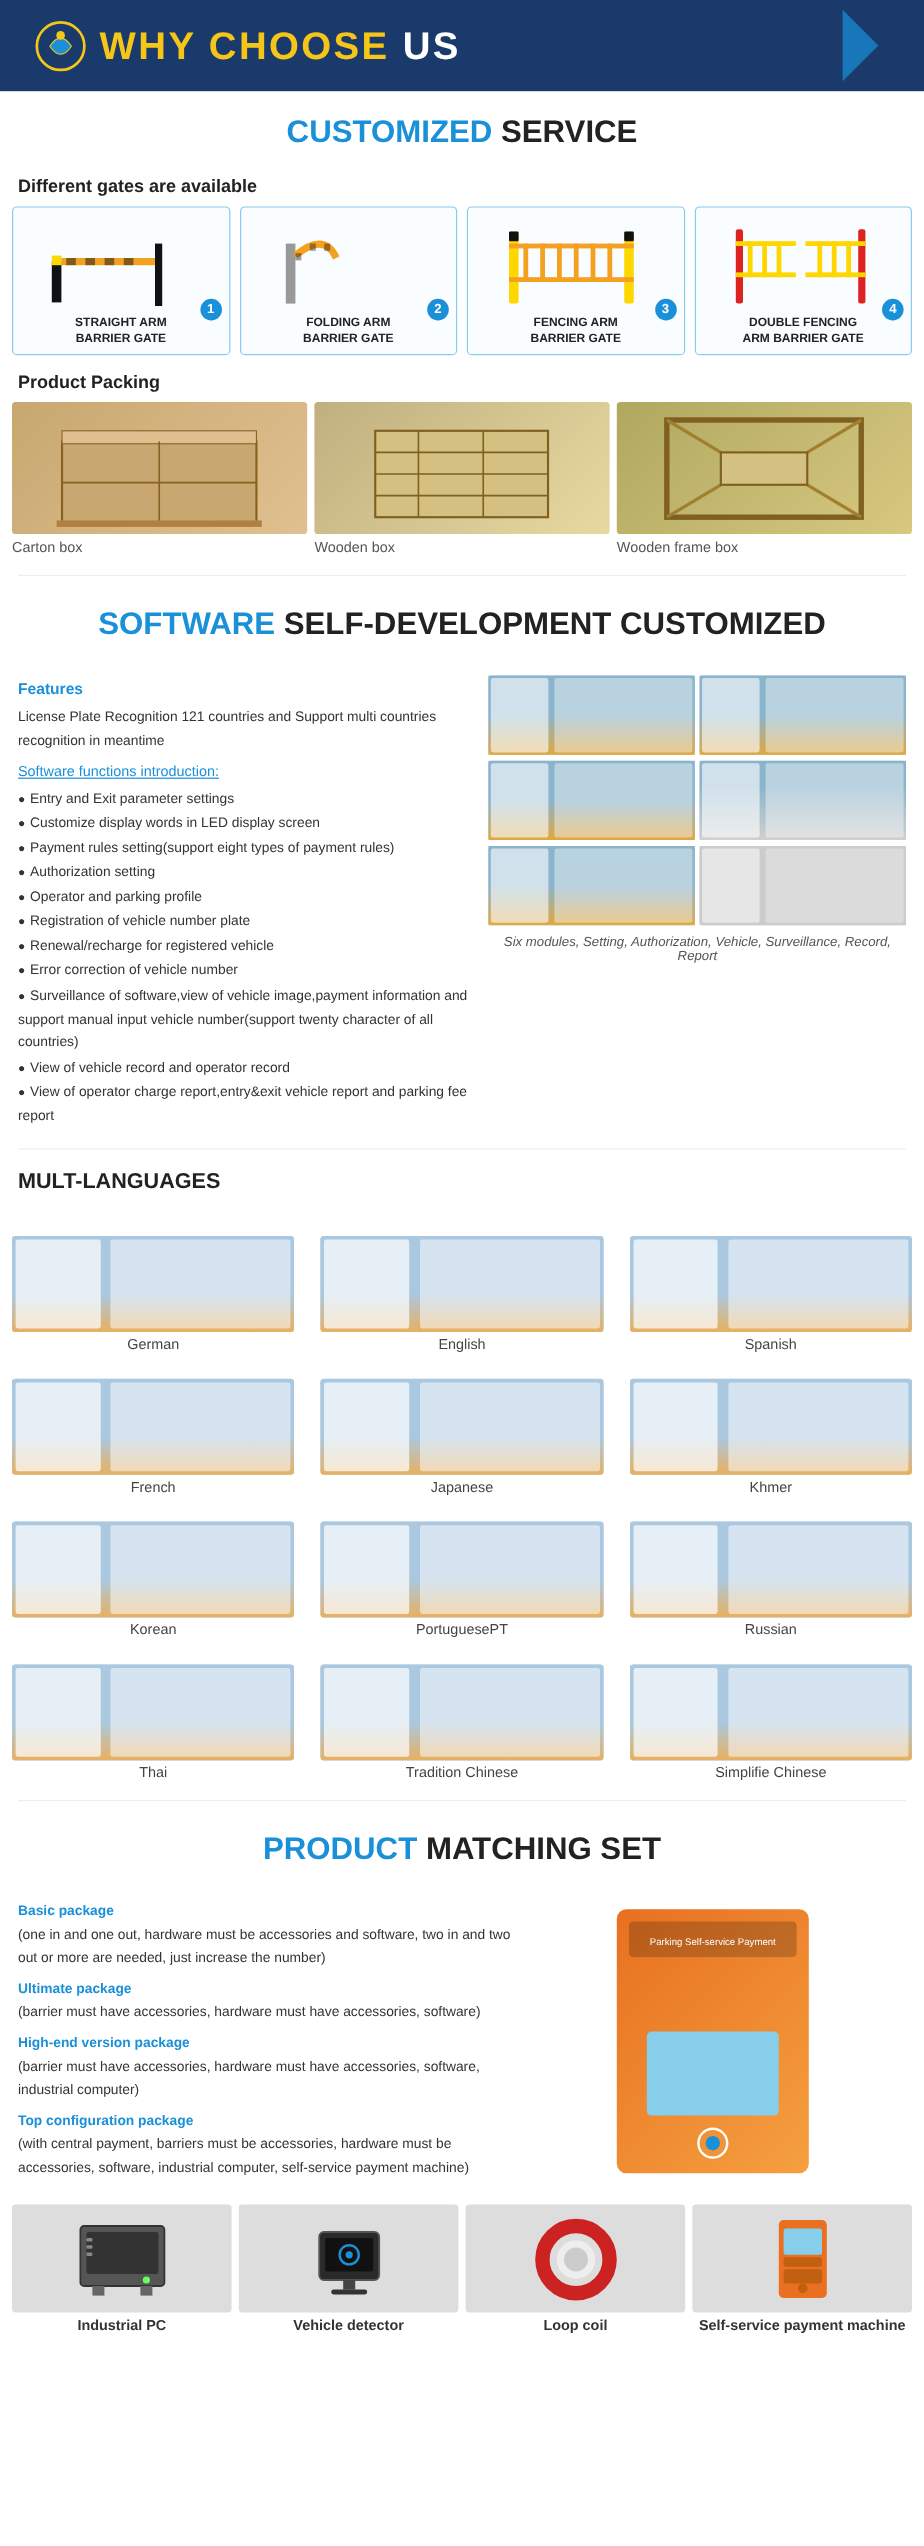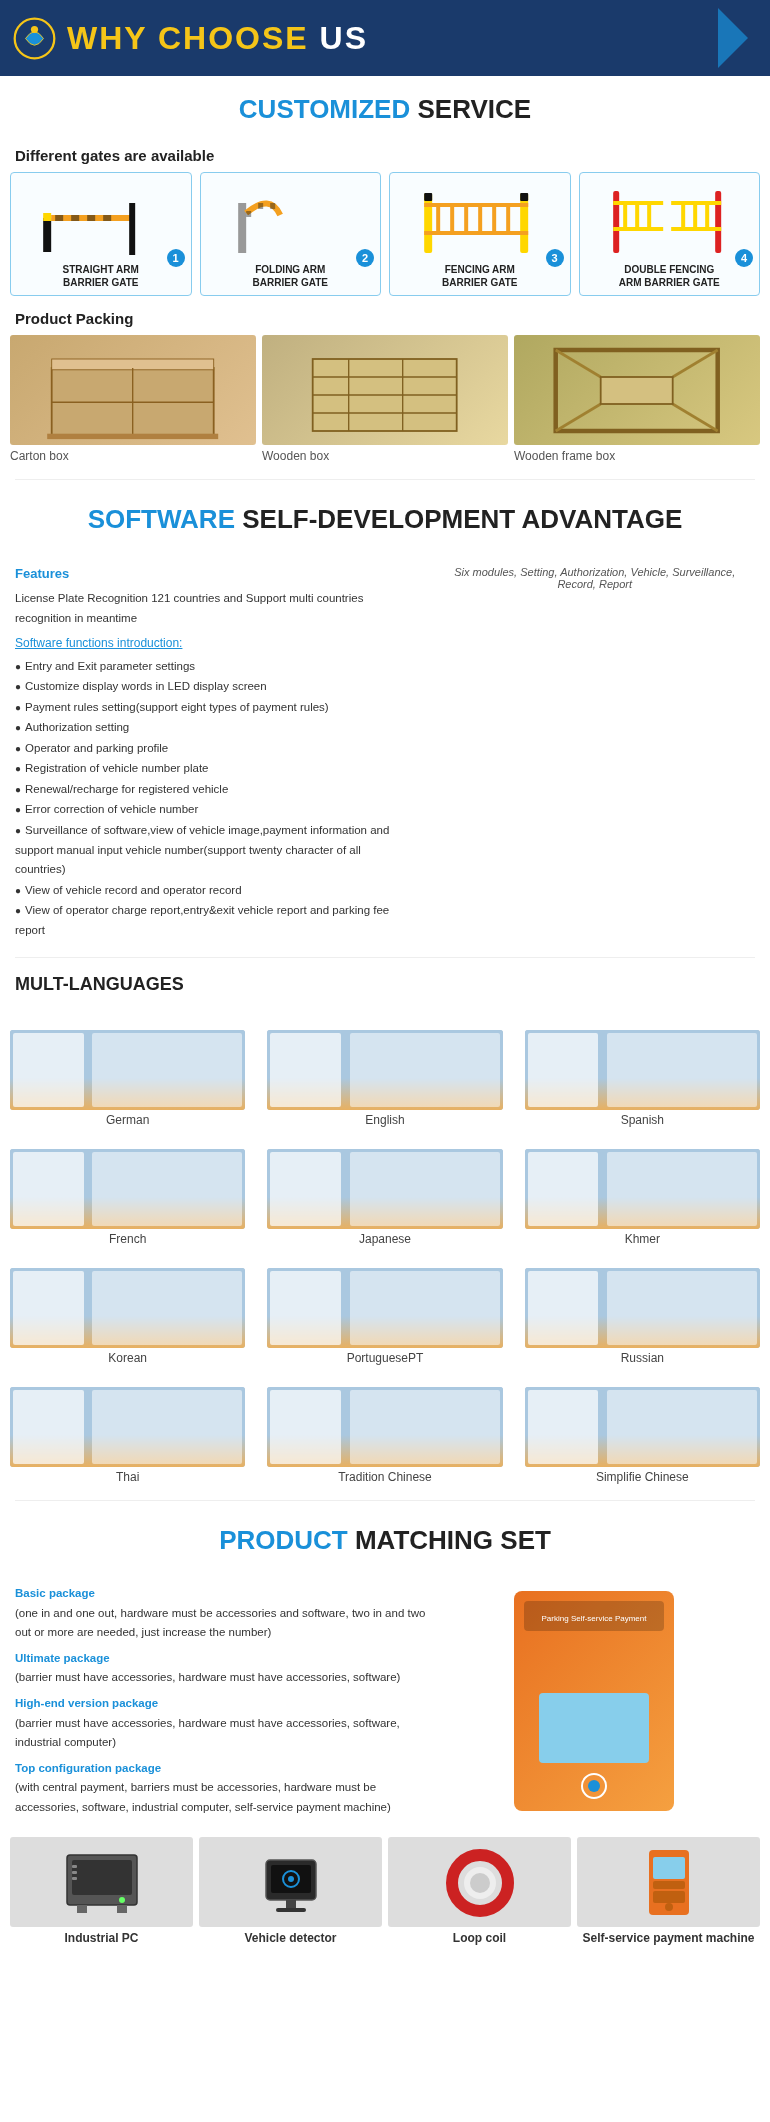--- a/index.html
+++ b/index.html
@@ -1,19 +1,19 @@
 <!DOCTYPE html>
 <html><head>
   <meta charset="utf-8">
   <style>
     * { box-sizing: border-box; margin: 0; padding: 0; }
     body { font-family: Arial, sans-serif; width: 770px; background: #fff; color: #333; }
 
     
-    .header { background: #1a3a6b; display: flex; align-items: center; padding: 8px 12px; gap: 10px; }
+    .header { background: #1a3a6b; display: flex; align-items: center; padding: 8px 28px; gap: 10px; }
     .header-logo { width: 45px; height: 45px; }
     .header-title { color: #fff; font-size: 32px; font-weight: 900; letter-spacing: 2px; text-transform: uppercase; }
     .header-title span { color: #f5c518; }
 
     
     .section { padding: 18px 15px 10px; text-align: center; }
     .section-title { font-size: 26px; font-weight: 700; margin-bottom: 8px; }
     .section-title .highlight { color: #1a90d9; }
     .section-title .normal { color: #222; }
 
@@ -37,21 +37,21 @@
 
     
     .software-section { padding: 10px 15px; }
     .software-inner { display: flex; gap: 10px; }
     .software-text { flex: 1.1; font-size: 12px; line-height: 1.7; color: #333; }
     .software-text .feat-title { color: #1a90d9; font-weight: 700; font-size: 13px; margin-bottom: 4px; }
     .software-text .intro-title { color: #1a90d9; font-size: 12px; margin-bottom: 3px; text-decoration: underline; }
     .software-text ul { list-style: none; padding-left: 0; }
     .software-text ul li::before { content: "●"; color: #333; margin-right: 4px; font-size: 10px; }
     .software-text ul li { margin-bottom: 1px; font-size: 11.5px; }
-    .software-images { flex: 1; display: flex; flex-direction: row; gap: 5px; }
+    .software-images { flex: 1; display: flex; flex-direction: column; gap: 5px; }
     .soft-img-row { display: flex; gap: 4px; }
     .soft-img { flex: 1; height: 66px; background: #b0cce0; border-radius: 3px; display: flex; align-items: center; justify-content: center; font-size: 9px; color: #fff; }
     .soft-caption { text-align: center; font-size: 11px; color: #555; font-style: italic; margin-top: 3px; }
 
     
     .lang-section { padding: 10px 10px; }
     .lang-title { font-size: 18px; font-weight: 700; color: #222; margin-bottom: 8px; text-align: left; padding-left: 5px; }
     .lang-grid { display: grid; grid-template-columns: repeat(3, 1fr); gap: 22px; margin-top: 35px; }
     .lang-item { text-align: center; }
     .lang-img { width: 100%; height: 80px; background: #aac4d8; border-radius: 3px; display: flex; align-items: center; justify-content: center; overflow: hidden; }
@@ -248,21 +248,21 @@
   </div>
 </div>
 
 <hr class="divider">
 
 <div class="section">
   <div class="section-title">
     <span class="highlight">SOFTWARE</span>
     <span class="normal"> </span>
     <span class="normal">SELF-DEVELOPMENT
-ADVANTAGE</span>
+CUSTOMIZED</span>
   </div>
 </div>
 
 <div class="software-section">
   <div class="software-inner">
     <div class="software-text">
       <div class="feat-title">Features</div>
       <p style="margin-bottom:5px;font-size:11.5px;">License Plate Recognition 121 countries and Support multi countries recognition in meantime</p>
       <div class="intro-title">Software functions introduction:</div>
       <ul>

